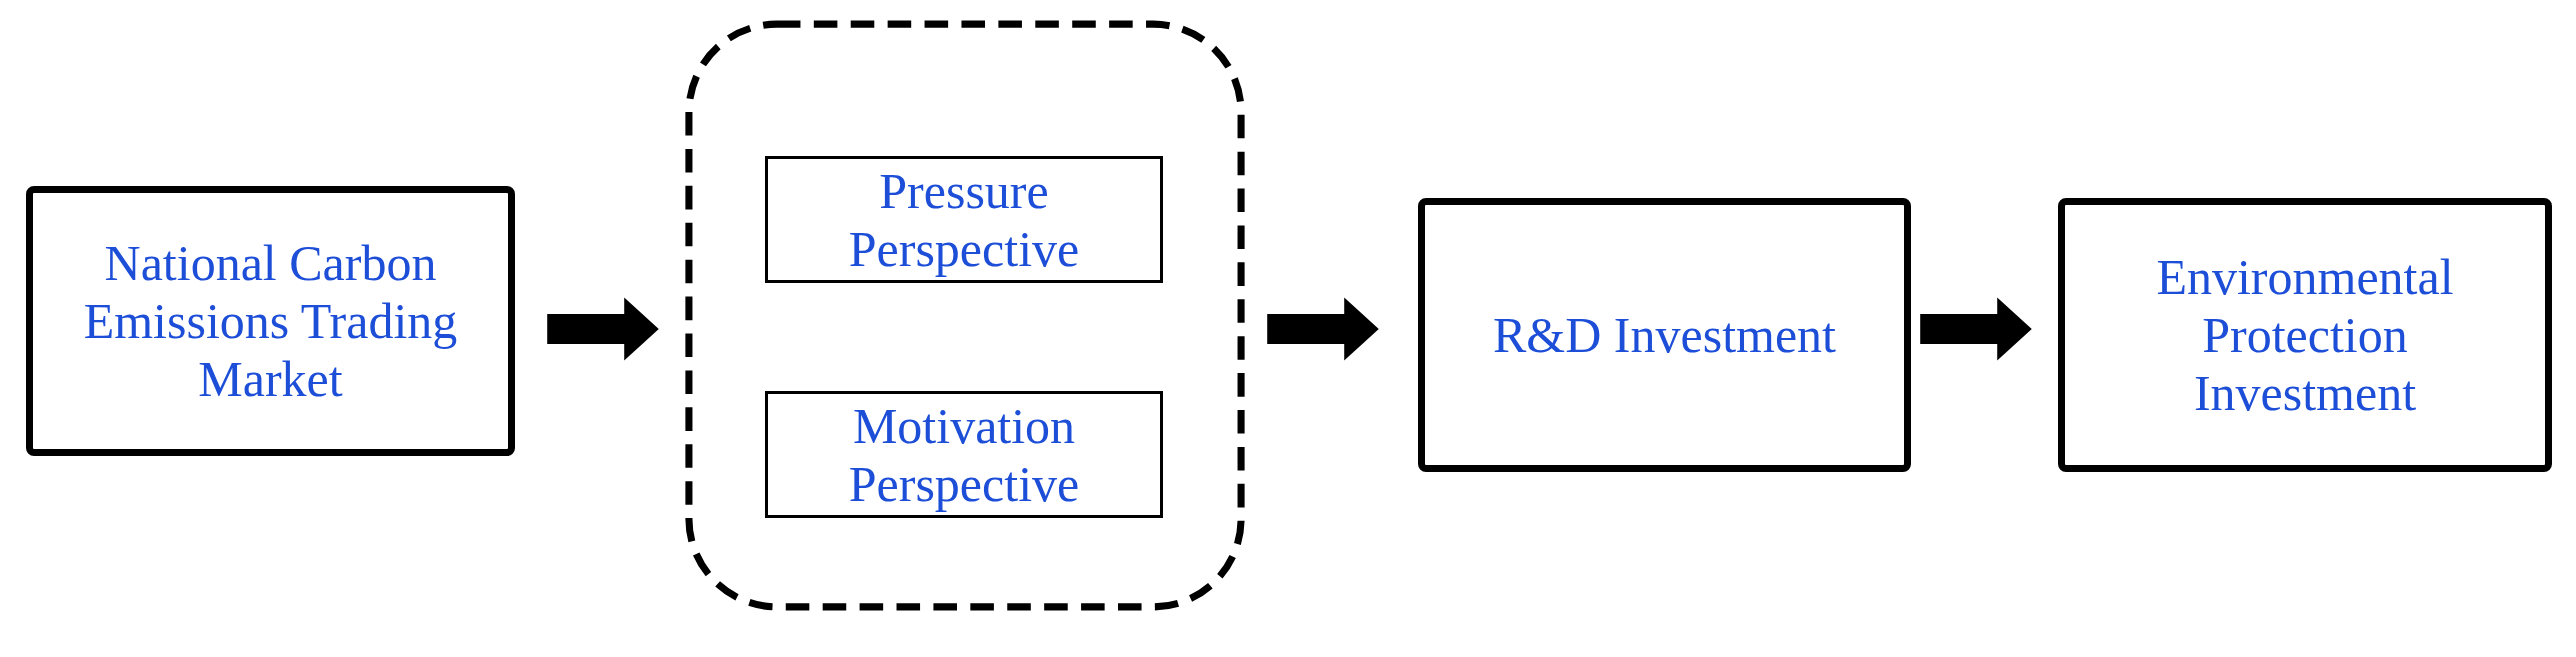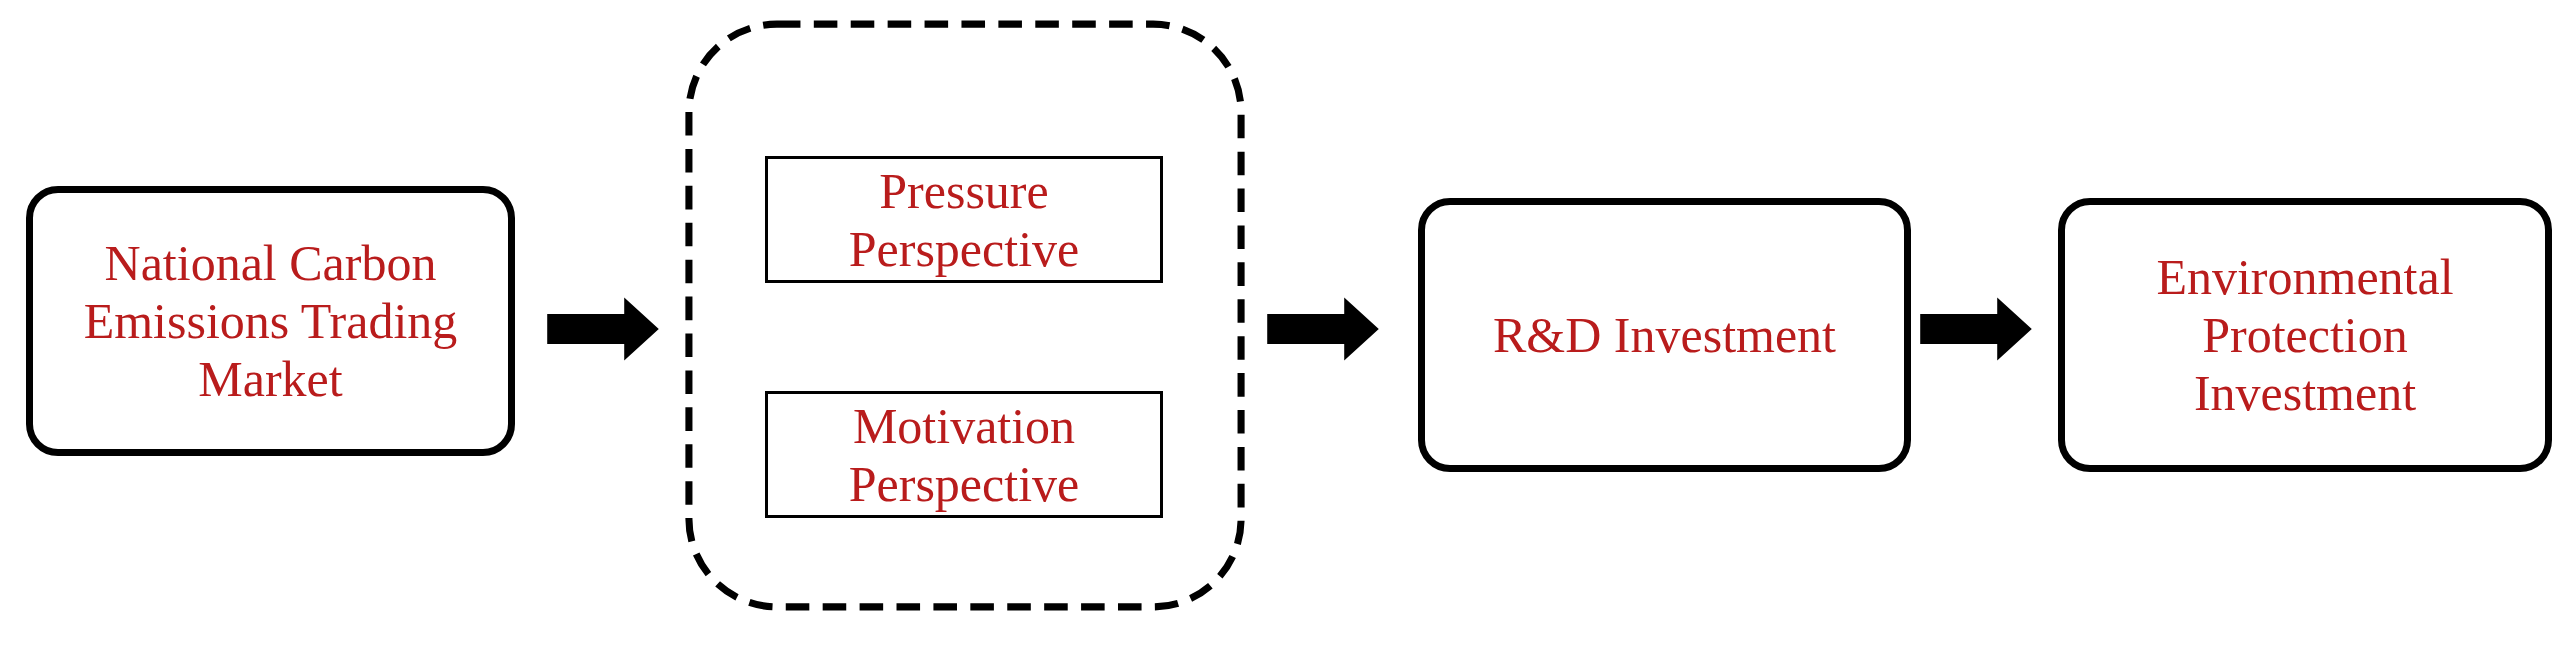--- a/index.html
+++ b/index.html
@@ -22,25 +22,25 @@
     display: flex;
     align-items: center;
     justify-content: center;
     text-align: center;
     background: #ffffff;
   }
   .node .label {
     white-space: pre-line;
     font-size: 50px;
     line-height: 58px;
-    color: #b91c1c;
+    color: #1d4ed8;
   }
   .thick {
     border: 7px solid #000000;
-    border-radius: 32px;
+    border-radius: 8px;
   }
   .thin {
     border: 3.9px solid #000000;
     border-radius: 0;
   }
   .node-market { left: 26px;  top: 186px; width: 489px; height: 270px; }
   .node-rd     { left: 1402px; top: 198px; width: 493px; height: 274px; margin-left: 16px; }
   .node-env    { left: 2058px; top: 198px; width: 494px; height: 274px; }
 
   .group-dashed {

